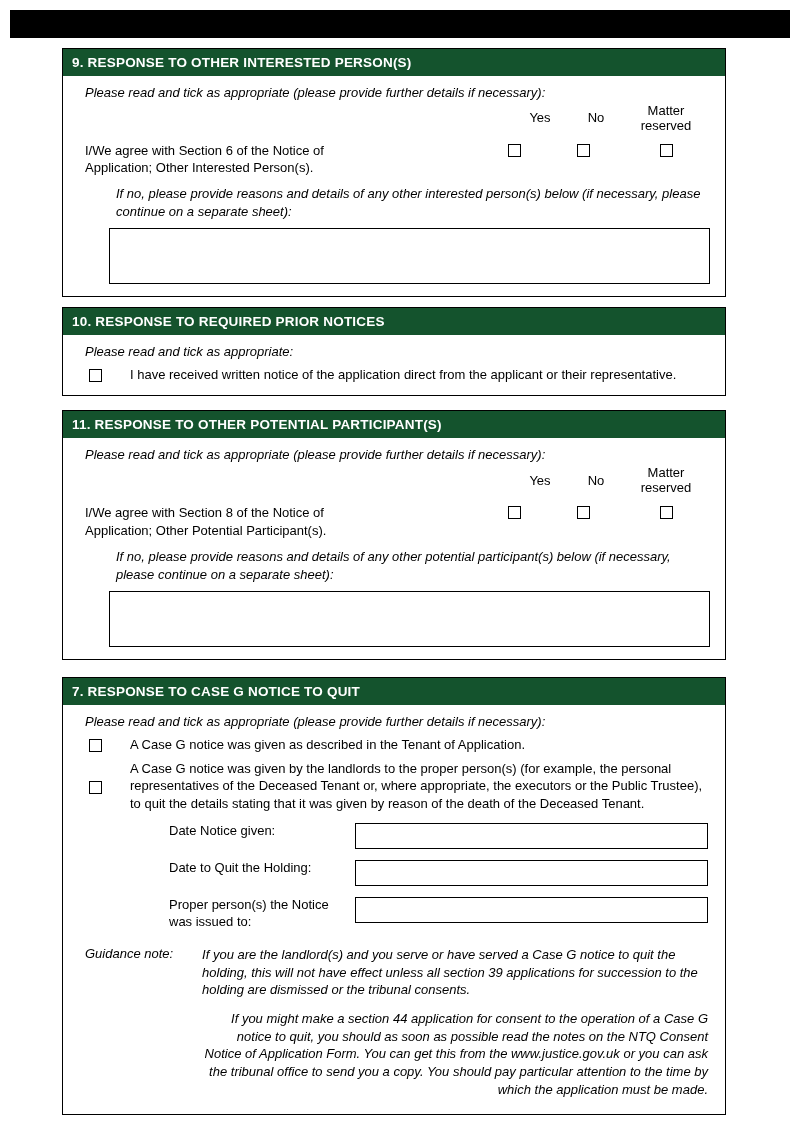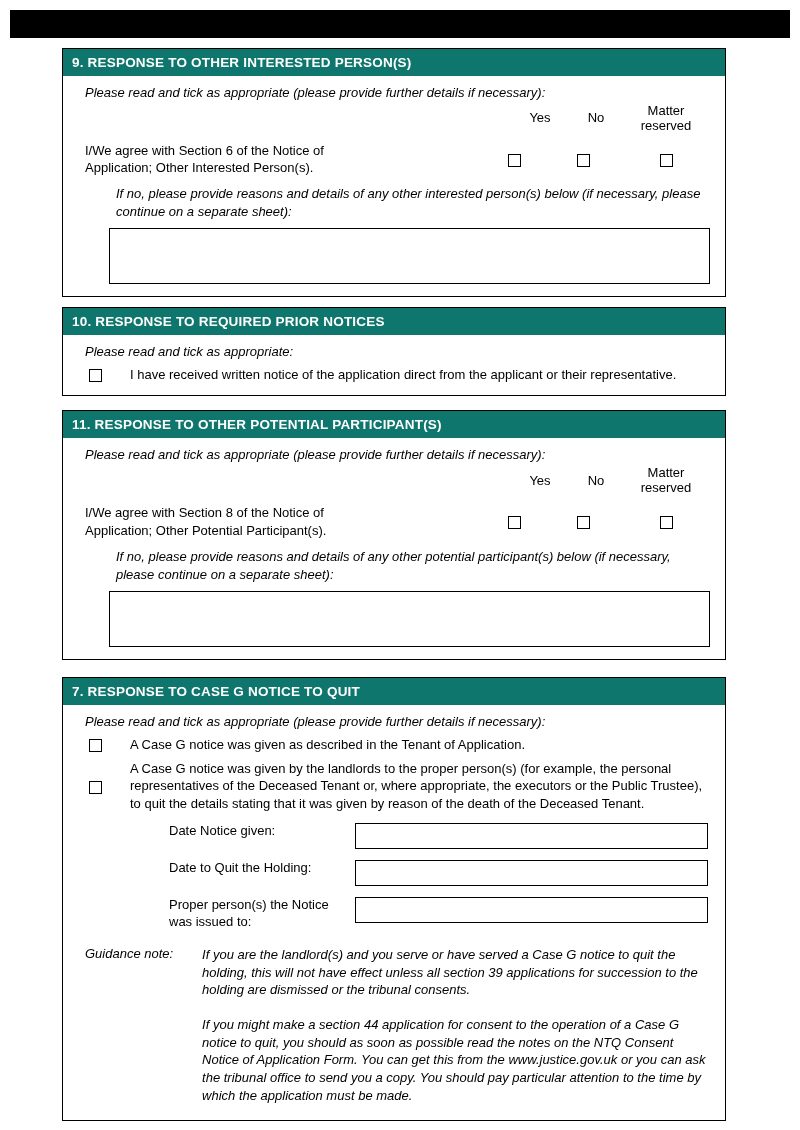--- a/index.html
+++ b/index.html
@@ -25,36 +25,36 @@
     width: 664px;
     margin-left: 62px;
     border: 1px solid #000;
     background: #fff;
   }
   .section.first { margin-top: 10px; }
   .gap10 { height: 10px; }
   .gap14 { height: 14px; }
   .gap17 { height: 17px; }
   .sec-header {
-    background: #0f766e;
+    background: #14532d;
     color: #fff;
     font-weight: bold;
     font-size: 13.5px;
     padding: 6px 8px 6px 9px;
     letter-spacing: 0.2px;
   }
   .sec-body { padding: 9px 17px 12px 22px; }
   .instruction { font-style: italic; margin-bottom: 2px; }
 
   
   .tick-head { display: flex; align-items: center; margin-top: 4px; }
   .tick-spacer { flex: 1; }
   .col-head { width: 56px; text-align: center; line-height: 1.15; }
   .col-head.matter { width: 84px; }
-  .tick-row { display: flex; align-items: center; margin-top: 8px; gap: 13px; }
+  .tick-row { display: flex; align-items: flex-start; margin-top: 8px; gap: 13px; }
   .tick-label { flex: 1; padding-right: 95px; line-height: 1.32; }
   .tick-cell { width: 56px; display: flex; justify-content: center; margin-top: 2px; }
   .tick-cell.matter { width: 84px; }
 
   .checkbox {
     width: 13px; height: 13px;
     border: 1.4px solid #000;
     display: inline-block;
     background: #fff;
     flex: 0 0 auto;
@@ -80,21 +80,21 @@
     border: 1px solid #000;
     font-family: "Liberation Sans", sans-serif;
     font-size: 13px;
     padding: 2px 6px;
     background: #fff;
   }
 
   .guidance-row { display: flex; margin-top: 15px; }
   .guidance-label { width: 118px; font-style: italic; }
   .guidance-text { width: 510px; font-style: italic; line-height: 1.36; }
-  .guidance-text p + p { margin-top: 17px; }
+  .guidance-text p + p { margin-top: 11px; text-align: right; }
 </style>
 </head>
 <body>
 
 <div class="page">
 
   <div class="top-bar"></div>
 
   <div class="section first">
     <div class="sec-header">9. RESPONSE TO OTHER INTERESTED PERSON(S)</div>

